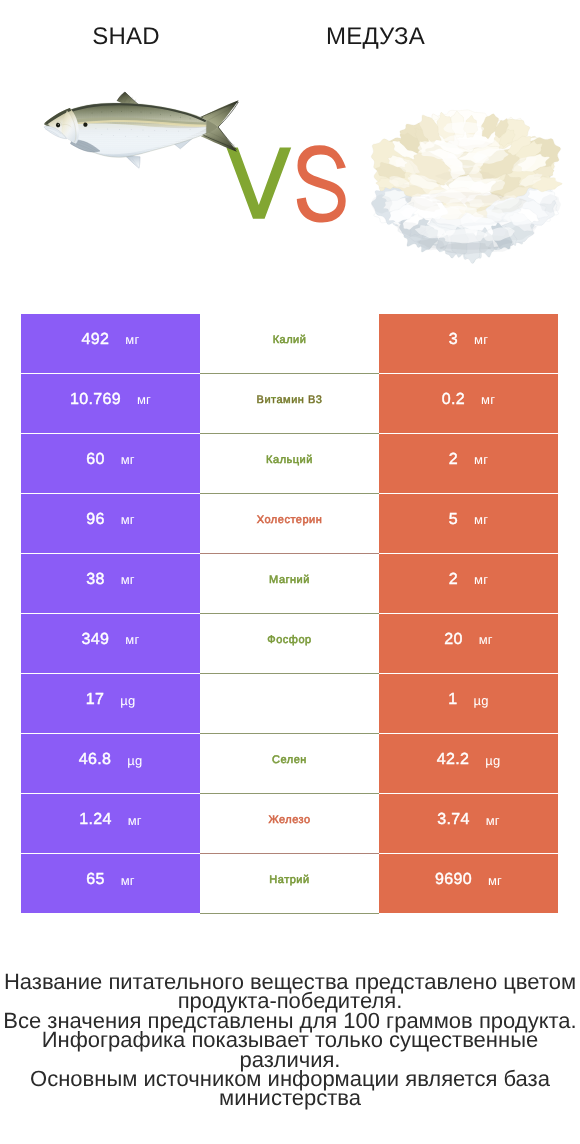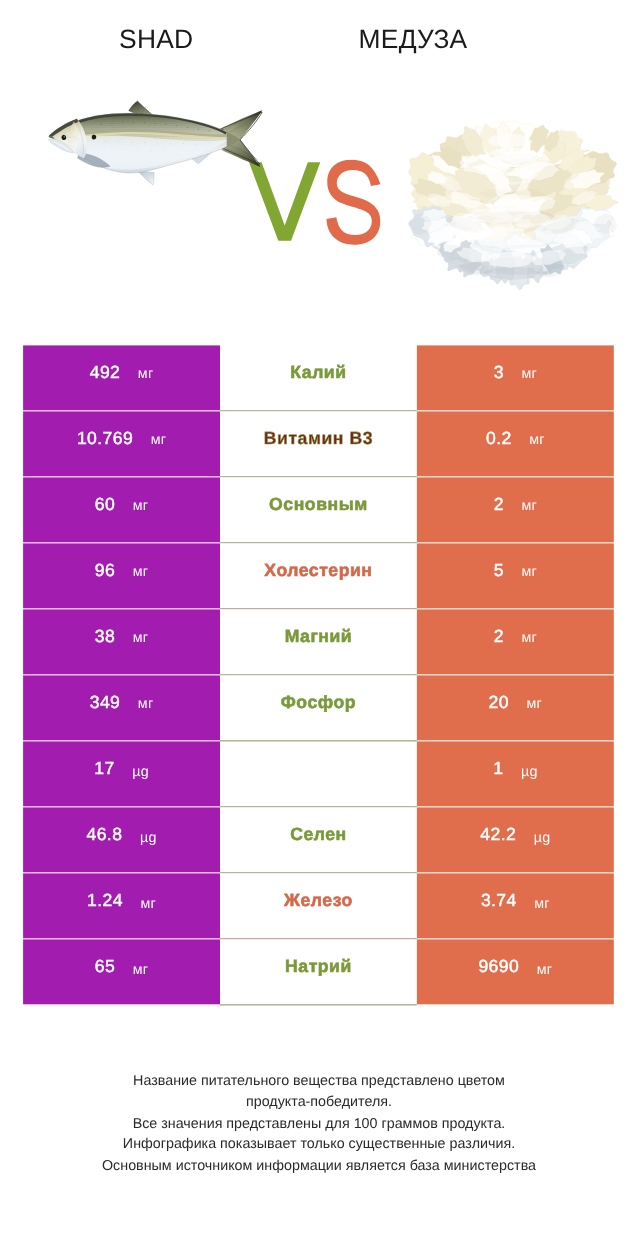--- a/index.html
+++ b/index.html
@@ -3,40 +3,40 @@
 <meta charset="utf-8">
 <title>SHAD vs МЕДУЗА</title>
 <style>
   html,body{margin:0;padding:0;}
   body{width:580px;height:1144px;background:#ffffff;font-family:"Liberation Sans",sans-serif;overflow:hidden;-webkit-font-smoothing:antialiased;text-rendering:geometricPrecision;}
   .page{position:relative;width:580px;height:1144px;background:#fff;}
 
   
   .hdr{position:absolute;left:0;top:0;width:580px;height:300px;}
   .ttl{position:absolute;top:23px;font-size:24px;font-weight:400;color:#1b1b1b;letter-spacing:.2px;white-space:nowrap;}
-  .ttl-l{left:0;width:252px;text-align:center;padding-left:16px;}
+  .ttl-l{left:0;width:252px;text-align:center;}
   .ttl-r{left:326px;width:254px;text-align:left;}
   .vs{position:absolute;left:226px;top:145px;width:122px;height:78px;z-index:3;}
   .fishwrap{position:absolute;left:43px;top:86px;width:201px;height:93px;z-index:4;}
   .jellywrap{position:absolute;left:360px;top:104px;width:212px;height:160px;z-index:2;}
 
   
   .table{position:absolute;left:21px;top:314px;width:537px;}
   .row{position:relative;height:60.05px;}
   .cell{position:absolute;top:0;height:58.5px;display:flex;align-items:center;justify-content:center;box-sizing:border-box;}
-  .c-left{left:0;width:179px;background:#a21caf;color:#fff;}
+  .c-left{left:0;width:179px;background:#8b5cf6;color:#fff;}
   .c-right{left:358px;width:179px;background:#e06d4c;color:#fff;}
   .c-mid{left:179px;width:179px;background:#fff;}
   .num{font-size:16px;font-weight:400;letter-spacing:0.35px;-webkit-text-stroke:0.42px #fff;position:relative;top:-3.5px;}
   .unit{font-size:13px;font-weight:400;margin-left:16px;position:relative;top:-3.5px;letter-spacing:0.2px;}
-  .lbl{font-size:16px;font-weight:700;letter-spacing:0.5px;position:relative;top:-3.5px;}
+  .lbl{font-size:11px;font-weight:400;letter-spacing:0.5px;position:relative;top:-3.5px;}
   .sep{position:absolute;left:179px;width:179px;height:1px;bottom:0.5px;}
 
   
-  .foot{position:absolute;left:0;top:972px;width:580px;text-align:center;font-size:13px;font-weight:400;color:#2a2a2a;line-height:19.4px;}
+  .foot{position:absolute;left:0;top:972px;width:580px;text-align:center;font-size:22px;font-weight:400;color:#2a2a2a;line-height:19.4px;}
 </style>
 </head>
 <body>
 
 <div class="page">
 
   <div class="hdr">
     <div class="ttl ttl-l">SHAD</div>
     <div class="ttl ttl-r">МЕДУЗА</div>
 
@@ -412,21 +412,21 @@
           <span class="num">0.2</span>
           <span class="unit">мг</span>
         </div>
       </div>
       <div class="row">
         <div class="cell c-left">
           <span class="num">60</span>
           <span class="unit">мг</span>
         </div>
         <div class="cell c-mid">
-          <span class="lbl" style="color:#7a9a3a;-webkit-text-stroke:0.55px #7a9a3a">Основным</span>
+          <span class="lbl" style="color:#7a9a3a;-webkit-text-stroke:0.55px #7a9a3a">Кальций</span>
         </div>
         <div class="sep" style="background:#909970"></div>
         <div class="cell c-right">
           <span class="num">2</span>
           <span class="unit">мг</span>
         </div>
       </div>
       <div class="row">
         <div class="cell c-left">
           <span class="num">96</span>

